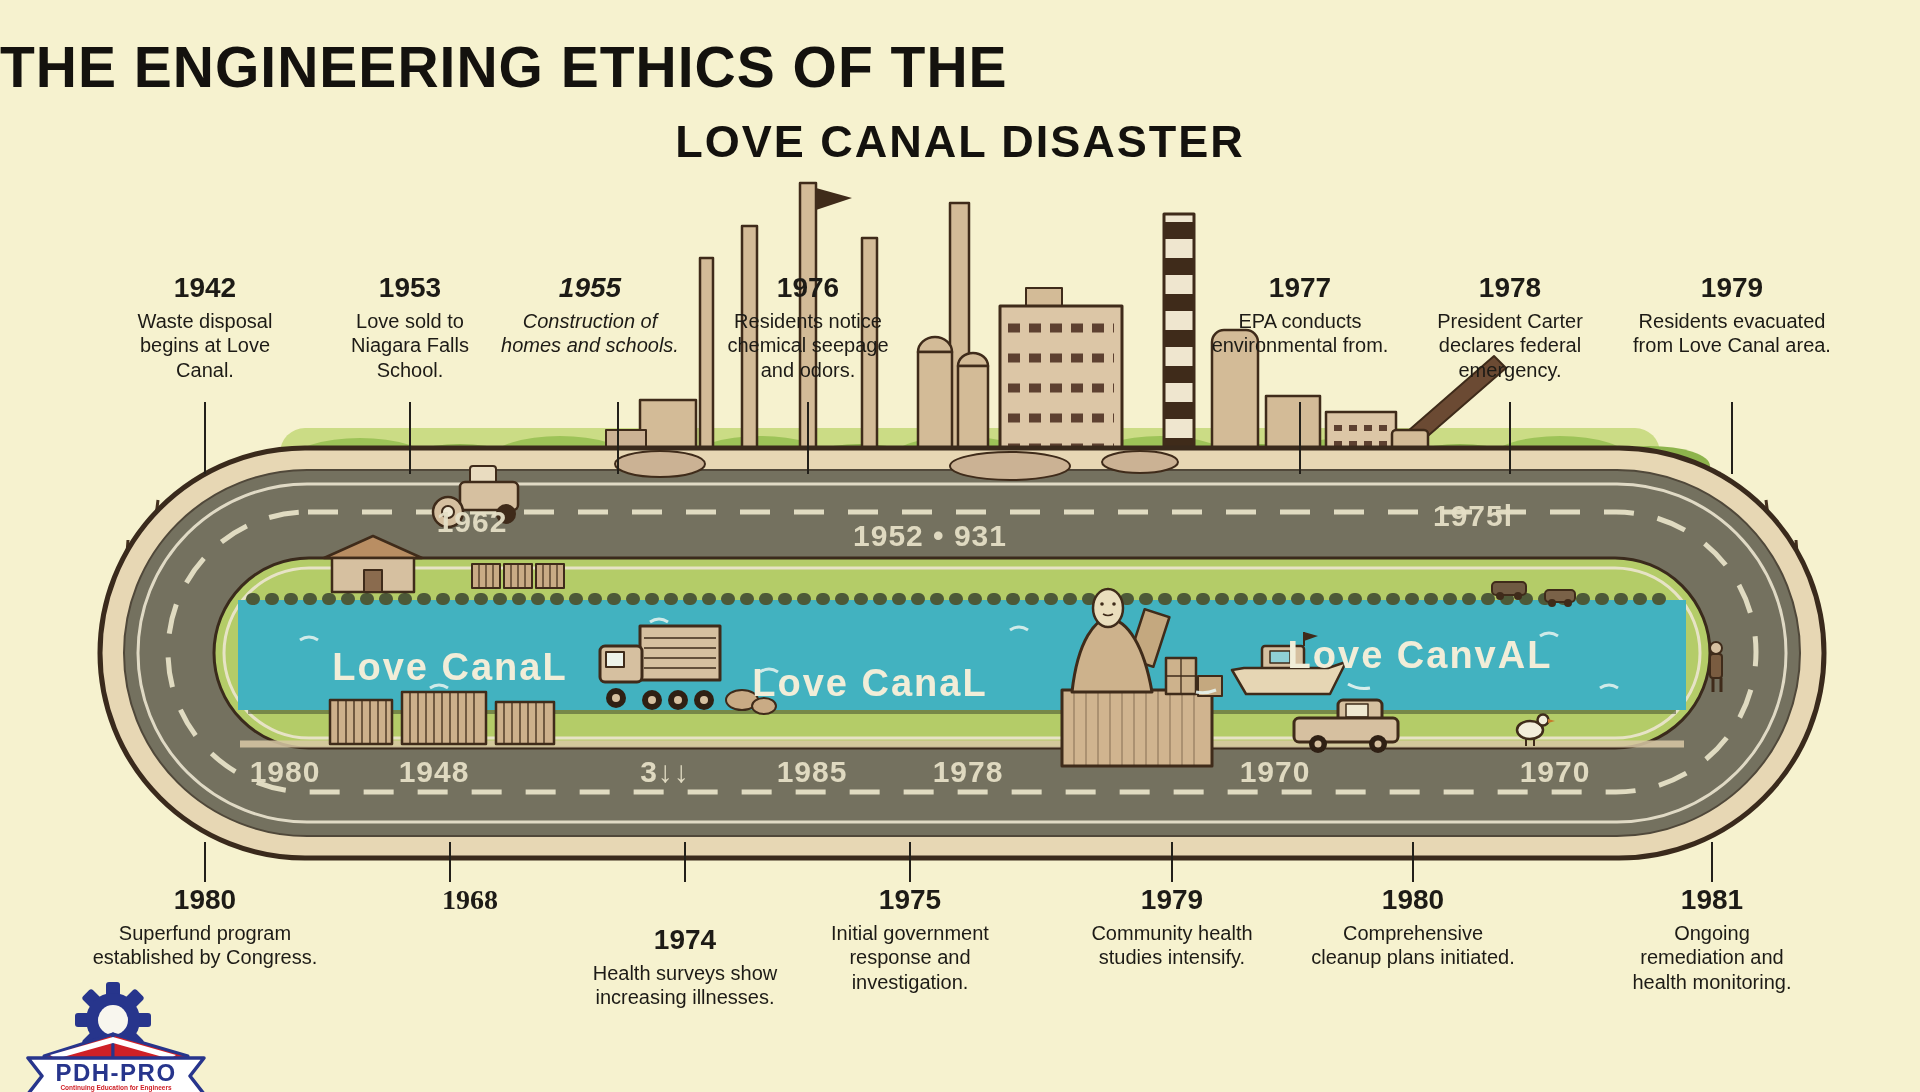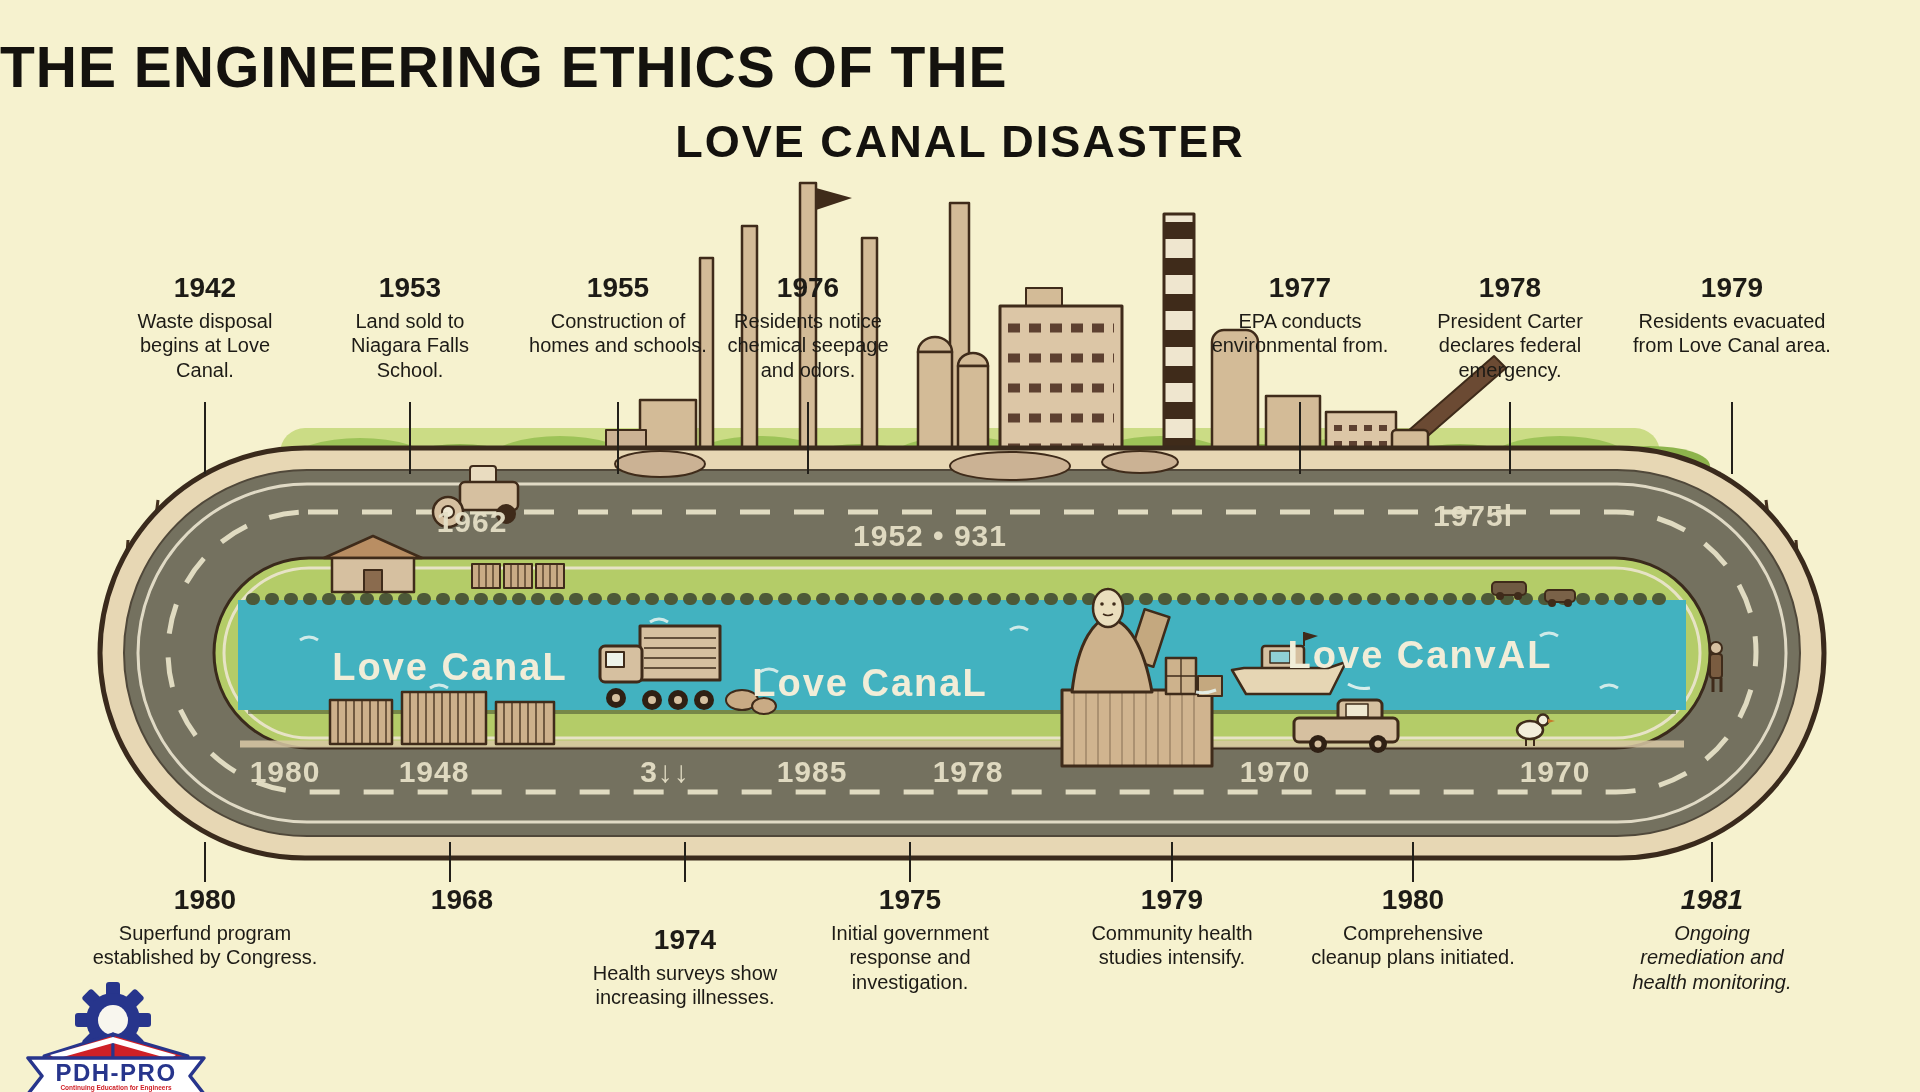--- a/index.html
+++ b/index.html
@@ -252,23 +252,23 @@
 
   <div class="title1">THE ENGINEERING ETHICS OF THE</div>
   <div class="title2">LOVE CANAL DISASTER</div>
 
   <div class="evt top" style="left:115px;width:180px;">
     <div class="evt-year">1942</div>
     <div class="evt-text">Waste disposal begins at Love Canal.</div>
   </div>
   <div class="evt top" style="left:325px;width:170px;">
     <div class="evt-year">1953</div>
-    <div class="evt-text">Land sold to Niagara Falls School.</div>
-  </div>
-  <div class="evt top" style="left:523px;width:190px;">
+    <div class="evt-text">Love sold to Niagara Falls School.</div>
+  </div>
+  <div class="evt top" style="left:495px;width:190px;font-style:italic;">
     <div class="evt-year">1955</div>
     <div class="evt-text">Construction of homes and schools.</div>
   </div>
   <div class="evt top" style="left:708px;width:200px;">
     <div class="evt-year">1976</div>
     <div class="evt-text">Residents notice chemical seepage and odors.</div>
   </div>
   <div class="evt top" style="left:1210px;width:180px;">
     <div class="evt-year">1977</div>
     <div class="evt-text">EPA conducts environmental from.</div>
@@ -295,40 +295,40 @@
   <div class="conn bot" style="left:684px;"></div>
   <div class="conn bot" style="left:909px;"></div>
   <div class="conn bot" style="left:1171px;"></div>
   <div class="conn bot" style="left:1412px;"></div>
   <div class="conn bot" style="left:1711px;"></div>
 
   <div class="evt bot" style="left:90px;width:230px;">
     <div class="evt-year">1980</div>
     <div class="evt-text">Superfund program established by Congress.</div>
   </div>
-  <div class="evt bot" style="left:362px;width:200px;">
+  <div class="evt bot" style="left:370px;width:200px;font-family:Liberation Serif, serif;">
     <div class="evt-year">1968</div>
   </div>
   <div class="evt bot" style="left:585px;width:200px;margin-top:40px;">
     <div class="evt-year">1974</div>
     <div class="evt-text">Health surveys show increasing illnesses.</div>
   </div>
   <div class="evt bot" style="left:800px;width:220px;">
     <div class="evt-year">1975</div>
     <div class="evt-text">Initial government response and investigation.</div>
   </div>
   <div class="evt bot" style="left:1062px;width:220px;">
     <div class="evt-year">1979</div>
     <div class="evt-text">Community health studies intensify.</div>
   </div>
   <div class="evt bot" style="left:1308px;width:210px;">
     <div class="evt-year">1980</div>
     <div class="evt-text">Comprehensive cleanup plans initiated.</div>
   </div>
-  <div class="evt bot" style="left:1627px;width:170px;font-style:italic;">
+  <div class="evt bot" style="left:1627px;width:170px;">
     <div class="evt-year">1981</div>
     <div class="evt-text">Ongoing remediation and health monitoring.</div>
   </div>
 
   <svg class="logo" width="200" height="122" viewBox="0 0 200 122">
     <g>
       <g fill="#27358c">
         <rect x="90" y="6" width="14" height="18" rx="3"></rect>
         <rect x="90" y="6" width="14" height="18" rx="3" transform="rotate(45 97 44)"></rect>
         <rect x="90" y="6" width="14" height="18" rx="3" transform="rotate(90 97 44)"></rect>

